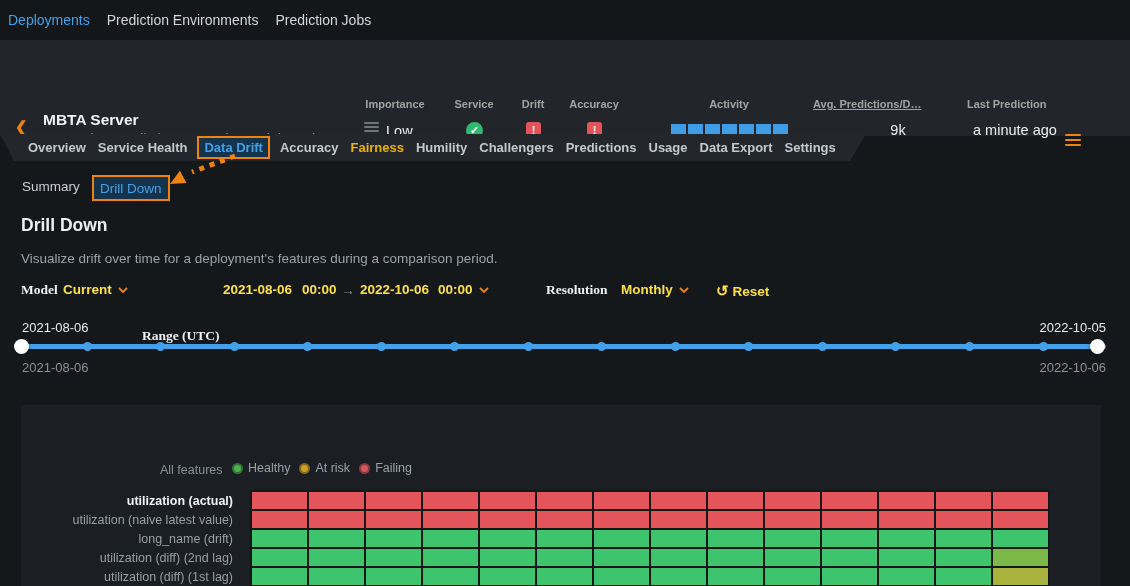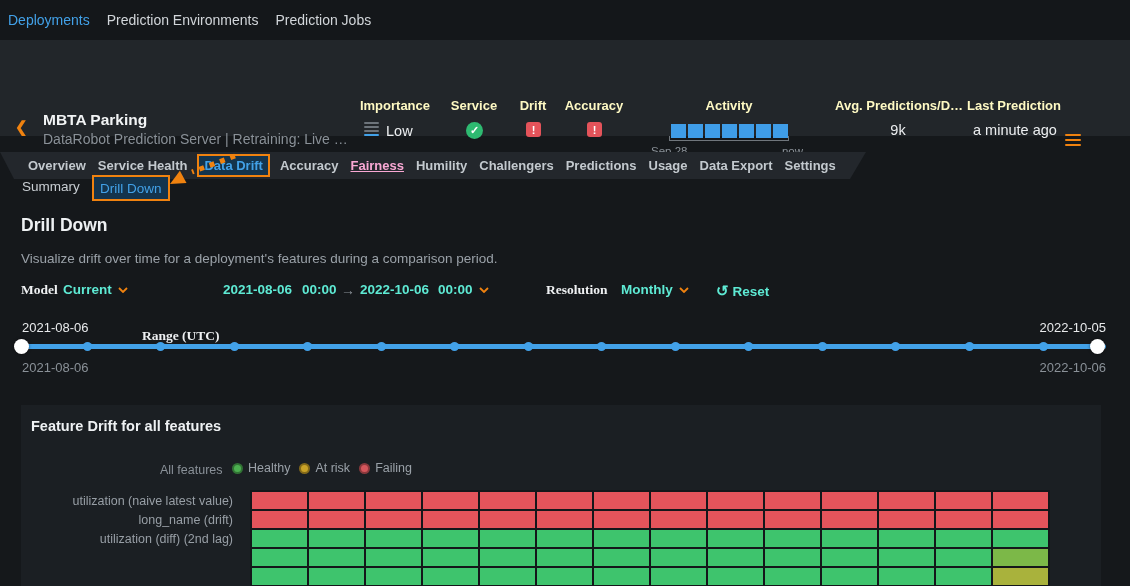--- a/index.html
+++ b/index.html
@@ -21,21 +21,21 @@
   }
   .nav-item { color:#d2d6da; cursor:pointer; }
   .nav-item.active { color:#42a1e8; }
 
   
   #header { position:absolute; top:40px; left:0; width:1130px; height:96px; background:#22262a; }
   #back-btn { position:absolute; left:15px; top:78px; color:#f0820f; font-size:15px; font-weight:bold; cursor:pointer; }
   #dep-title { position:absolute; left:43px; top:71px; font-size:15.5px; font-weight:bold; color:#f2f4f5; }
   #dep-subtitle { position:absolute; left:43px; top:91px; font-size:14px; color:#8a9198; }
 
-  .stat-label { position:absolute; top:58px; font-size:13px; font-weight:bold; color:#fef9c3; white-space:nowrap; }
+  .stat-label { position:absolute; top:58px; font-size:11px; font-weight:bold; color:#a3a3a3; white-space:nowrap; }
   .stat-value { position:absolute; top:82px; font-size:14.5px; color:#eceef0; white-space:nowrap; }
 
   .imp-icon { display:inline-block; vertical-align:-2px; margin-right:7px; }
   .imp-icon i { display:block; width:15px; height:2px; border-radius:1px; background:#6d747b; margin-bottom:2px; }
   .imp-icon i.blue { background:#42a1e8; }
 
   .ok-icon { width:17px; height:17px; border-radius:50%; background:#2eba71; color:#fff;
     font-size:11px; font-weight:bold; display:flex; align-items:center; justify-content:center; }
   .alert-icon { width:15px; height:15px; border-radius:3px; background:#e4535a; color:#fff;
     font-size:11px; font-weight:bold; display:flex; align-items:center; justify-content:center; }
@@ -44,44 +44,44 @@
   #activity-bars .bar { width:15px; background:#3f9de8; }
   #activity-bracket { position:absolute; left:669px; top:96px; width:120px; height:5px;
     border-left:1px solid #70767c; border-right:1px solid #70767c; border-bottom:1px solid #70767c; }
   #activity-range { position:absolute; left:651px; top:105px; width:152px; display:flex;
     justify-content:space-between; font-size:11.5px; color:#8a9198; }
 
   .menu-icon { display:inline-flex; flex-direction:column; gap:2.5px; margin-left:8px; vertical-align:-1px; cursor:pointer; }
   .menu-icon i { width:16px; height:2.5px; background:#f0820f; border-radius:1px; }
 
   
-  #tabbar { position:absolute; top:152px; left:0; width:1004px; height:27px; }
+  #tabbar { position:absolute; top:134px; left:0; width:1004px; height:27px; }
   #tabbar-bg { position:absolute; inset:0; width:872px; background:#23272c;
     clip-path: polygon(0 0, 866px 0, 850px 100%, 14px 100%); }
   #tabs { position:absolute; left:28px; top:0; height:27px; display:flex; align-items:center;
     gap:12px; font-size:13px; font-weight:bold; color:#c3c9ce; }
   .tab { cursor:pointer; white-space:nowrap; }
-  .tab.disabled { color:#f9a8d4;text-decoration:underline; }
+  .tab.disabled { color:#eab308; }
   .tab-box { border:2px solid #f0820f; background:#14344d; padding:2px 5px; margin:0 -2px; }
   .tab-box .tab { color:#42a1e8; }
 
   
   #subtab-summary { position:absolute; left:22px; top:179px; font-size:13.5px; color:#c9ced3; cursor:pointer; }
   #subtab-drilldown-box { position:absolute; left:92px; top:175px; border:2px solid #f0820f;
     background:#14344d; padding:2px 6px; }
   #subtab-drilldown-box .subtab { font-size:13.5px; color:#42a1e8; cursor:pointer; }
 
   
   #page-title { position:absolute; left:21px; top:215px; font-size:17.5px; font-weight:bold; color:#eef1f3; }
   #page-desc { position:absolute; left:21px; top:251px; font-size:13.5px; color:#9aa1a8; }
 
   
   #controls { position:absolute; top:282px; left:0; width:1130px; height:20px; font-size:13.5px; }
   .ctl-label { position:absolute; font-weight:bold; color:#eef0f2; white-space:nowrap;font-family:Liberation Serif, serif; }
-  .ctl-value { position:absolute; color:#5eead4; font-weight:bold; white-space:nowrap; cursor:pointer; }
+  .ctl-value { position:absolute; color:#fde047; font-weight:bold; white-space:nowrap; cursor:pointer; }
   .chev { display:inline-block; margin-left:6px; vertical-align:1px; }
   .gray-arrow { position:absolute; color:#8a9198; font-size:14px; }
 
   
   .slider-lbl { position:absolute; font-size:13px; white-space:nowrap; }
   #slider-track { position:absolute; left:22px; top:344px; width:1084px; height:5px;
     background:#42a1e8; border-radius:3px; cursor:pointer; }
   .slider-dot { position:absolute; top:342px; width:9px; height:9px; border-radius:50%; background:#42a1e8; }
   .slider-handle { position:absolute; top:339px; width:15px; height:15px; border-radius:50%;
     background:#ffffff; cursor:grab; box-shadow:0 0 3px rgba(0,0,0,.5); }
@@ -107,21 +107,21 @@
 
 <div id="topnav">
 
 <span class="nav-item active">Deployments</span>
     <span class="nav-item">Prediction Environments</span>
     <span class="nav-item">Prediction Jobs</span>
   </div>
 
 <div id="header">
   <span id="back-btn">❮</span>
-  <div id="dep-title">MBTA Parking</div>
+  <div id="dep-title">MBTA Server</div>
   <div id="dep-subtitle">DataRobot Prediction Server | Retraining: Live …</div>
 
   <div class="stat-label" style="left:359px;width:72px;text-align:center;">Importance</div>
   <div class="stat-value" style="left:364px;">
     <span class="imp-icon"><i></i><i></i><i></i><i class="blue"></i></span><span>Low</span>
   </div>
 
   <div class="stat-label" style="left:446px;width:56px;text-align:center;">Service</div>
   <div class="stat-value" style="left:466px;">
     <span class="ok-icon">✓</span>
@@ -146,21 +146,21 @@
       <div class="bar"></div>
       <div class="bar"></div>
       <div class="bar"></div>
     </div>
   <div id="activity-bracket"></div>
   <div id="activity-range">
     <span>Sep 28</span>
     <span>now</span>
   </div>
 
-  <div class="stat-label" style="left:835px;">Avg. Predictions/D…</div>
+  <div class="stat-label" style="left:813px;text-decoration:underline;">Avg. Predictions/D…</div>
   <div class="stat-value" style="left:868px;width:60px;text-align:center;">9k</div>
 
   <div class="stat-label" style="left:967px;">Last Prediction</div>
   <div class="stat-value" style="left:973px;">
     <span>a minute ago</span><span class="menu-icon">
         <i></i>
         <i></i>
         <i></i>
       </span>
   </div>
@@ -239,41 +239,42 @@
       <div class="slider-dot" style="left: 817.885px;"></div>
       <div class="slider-dot" style="left: 891.423px;"></div>
       <div class="slider-dot" style="left: 964.962px;"></div>
       <div class="slider-dot" style="left: 1038.5px;"></div>
     </div>
   <div class="slider-handle" style="left:14px;"></div>
   <div class="slider-handle" style="left:1090px;"></div>
 </div>
 
 <div id="card">
-  <div id="card-title">Feature Drift for all features</div>
   <div id="legend-prefix">All features</div>
   <div id="legend-items">
       <span class="legend-item">
         <span class="legend-dot" style="background: rgb(76, 175, 80);"></span>
         <span>Healthy</span>
       </span>
       <span class="legend-item">
         <span class="legend-dot" style="background: rgb(201, 162, 39);"></span>
         <span>At risk</span>
       </span>
       <span class="legend-item">
         <span class="legend-dot" style="background: rgb(212, 86, 92);"></span>
         <span>Failing</span>
       </span>
     </div>
   <div id="heatmap">
     <div id="hm-labels">
+        <div class="hm-label em">utilization (actual)</div>
         <div class="hm-label">utilization (naive latest value)</div>
         <div class="hm-label">long_name (drift)</div>
         <div class="hm-label">utilization (diff) (2nd lag)</div>
+        <div class="hm-label">utilization (diff) (1st lag)</div>
       </div>
     <div id="hm-grid" style="grid-template-columns: repeat(14, 1fr);">
         <div class="hm-cell" style="background: rgb(228, 84, 91);"></div>
         <div class="hm-cell" style="background: rgb(228, 84, 91);"></div>
         <div class="hm-cell" style="background: rgb(228, 84, 91);"></div>
         <div class="hm-cell" style="background: rgb(228, 84, 91);"></div>
         <div class="hm-cell" style="background: rgb(228, 84, 91);"></div>
         <div class="hm-cell" style="background: rgb(228, 84, 91);"></div>
         <div class="hm-cell" style="background: rgb(228, 84, 91);"></div>
         <div class="hm-cell" style="background: rgb(228, 84, 91);"></div>

